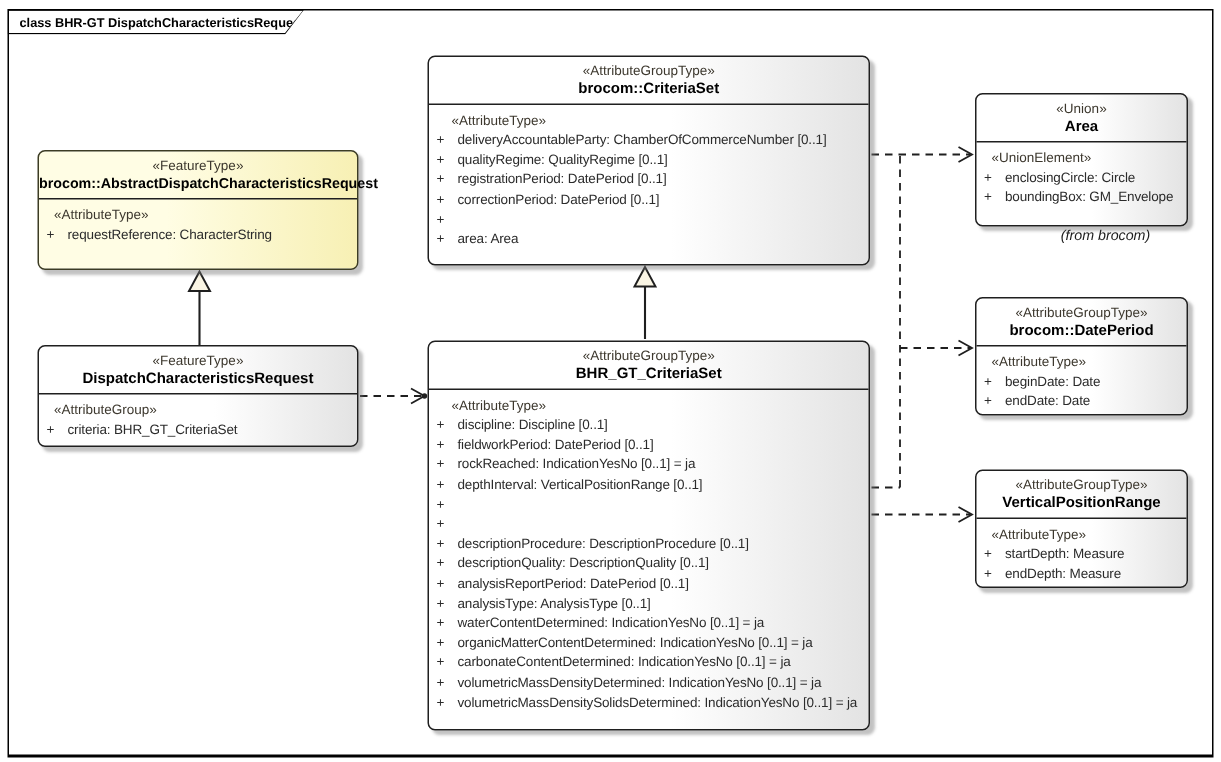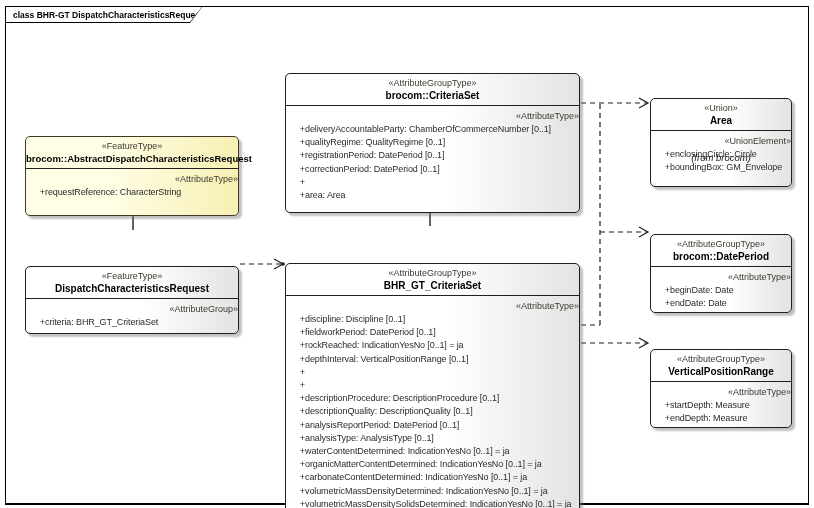--- a/index.html
+++ b/index.html
@@ -23,33 +23,32 @@
     display:flex; align-items:center;
   }
   .tab-label{
     font-size:8.5px; font-weight:bold; padding-left:7px; white-space:nowrap; color:#000;
   }
   .uml-box{
     position:absolute; border:1.5px solid #1f1f1f; border-radius:5px;
     background:linear-gradient(to right,#ffffff 55%,#e3e3e3 100%);
     box-shadow:3px 3px 2px rgba(120,120,120,0.45);
     box-sizing:border-box;
-    margin-top:36px;
   }
   .uml-box.yellow{
     background:linear-gradient(to right,#fffde4 40%,#f7f0b4 100%);
     border-color:#3c3c24;
   }
   .uml-header{
     border-bottom:1.5px solid #1f1f1f; text-align:center; padding-top:3px; padding-bottom:3px;
   }
   .uml-stereotype{ font-size:9px; line-height:12px; color:#3d382e; white-space:nowrap;}
   .uml-name{ font-size:10px; font-weight:bold; line-height:13px; color:#000; white-space:nowrap;}
   .uml-name.abstract{ font-size:9.5px;}
-  .uml-body{ padding-top:4px;text-align:right; }
+  .uml-body{ padding-top:4px; }
   .body-stereotype{ font-size:9px; line-height:13px; padding-left:15px; color:#3d382e;}
   .attr-row{ display:flex; line-height:13.2px; }
   .plus{ width:14px; padding-left:5px; font-size:9px; color:#2b2b2b; flex:0 0 auto;}
   .attr-text{ font-size:9px; color:#2b2b2b; white-space:nowrap; letter-spacing:-0.1px;}
   .note-under{
     position:absolute; text-align:center; font-size:9.5px; font-style:italic; color:#1c1c1c;
   }
   svg.connectors{ position:absolute; left:0; top:0; }
 </style>
 </head>
@@ -278,21 +277,21 @@
             <span class="attr-text">enclosingCircle: Circle</span>
           </div>
 
           <div class="attr-row">
             <span class="plus">+</span>
             <span class="attr-text">boundingBox: GM_Envelope</span>
           </div>
         </div>
     </div>
   </div>
-  <div class="note-under" style="left:650px; top:152px; width:142px;">(from brocom)</div>
+  <div class="note-under" style="left:666px; top:152px; width:142px;">(from brocom)</div>
 
   <div class="uml-box" style="left:650px; top:198px; width:142px; height:79px;">
     <div class="uml-header">
       <div class="uml-stereotype">«AttributeGroupType»</div>
       <div class="uml-name">brocom::DatePeriod</div>
     </div>
     <div class="uml-body">
       <div class="body-stereotype" style="padding-left:10px">«AttributeType»</div>
       <div>
 

